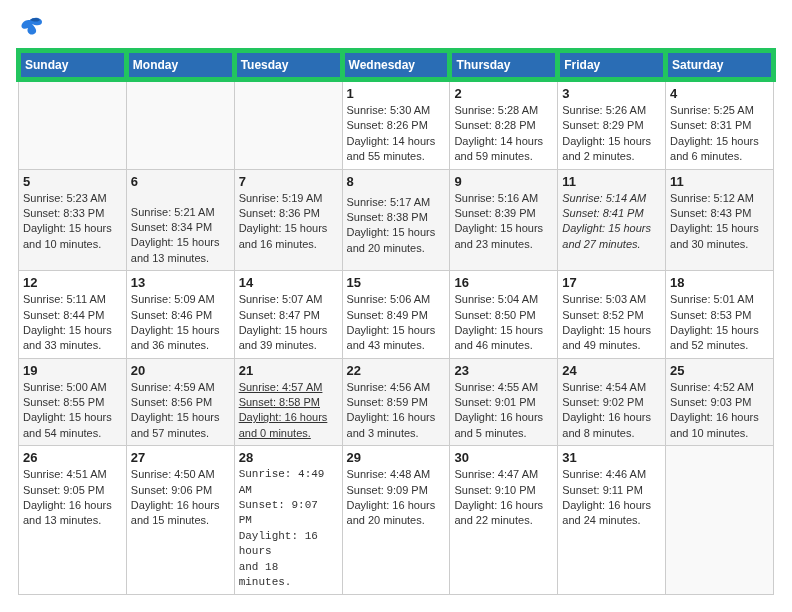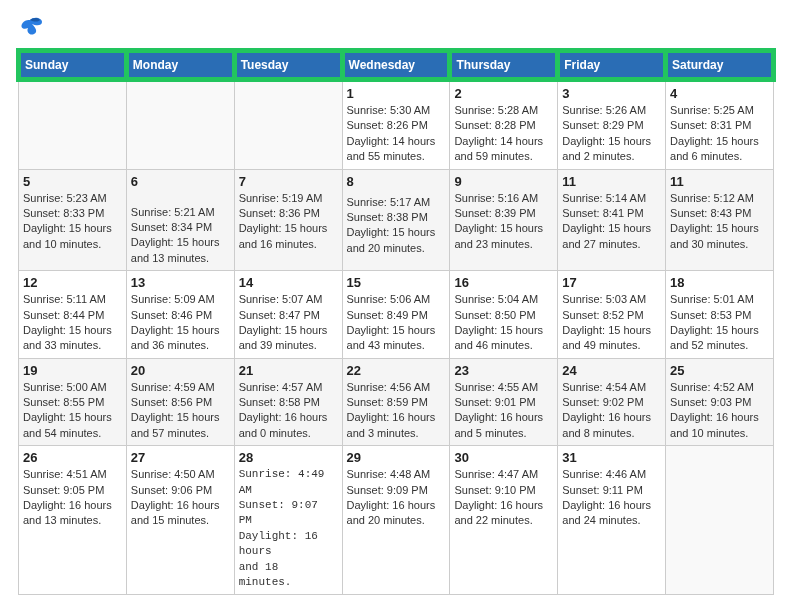--- a/index.html
+++ b/index.html
@@ -184,21 +184,21 @@
         </td>
         <td>
           <div class="day-number">9</div>
           <div class="day-info" style="white-space: pre-line;">Sunrise: 5:16 AM
 Sunset: 8:39 PM
 Daylight: 15 hours
 and 23 minutes.</div>
         </td>
         <td>
           <div class="day-number">11</div>
-          <div class="day-info" style="white-space: pre-line;">Sunrise: 5:14 AM
+          <div class="day-info" style="white-space: pre-line; font-style: italic;">Sunrise: 5:14 AM
 Sunset: 8:41 PM
 Daylight: 15 hours
 and 27 minutes.</div>
         </td>
         <td>
           <div class="day-number">11</div>
           <div class="day-info" style="white-space: pre-line;">Sunrise: 5:12 AM
 Sunset: 8:43 PM
 Daylight: 15 hours
 and 30 minutes.</div>
@@ -265,21 +265,21 @@
         </td>
         <td>
           <div class="day-number">20</div>
           <div class="day-info" style="white-space: pre-line;">Sunrise: 4:59 AM
 Sunset: 8:56 PM
 Daylight: 15 hours
 and 57 minutes.</div>
         </td>
         <td>
           <div class="day-number">21</div>
-          <div class="day-info" style="white-space: pre-line;">Sunrise: 4:57 AM
+          <div class="day-info" style="white-space: pre-line; text-decoration: underline;">Sunrise: 4:57 AM
 Sunset: 8:58 PM
 Daylight: 16 hours
 and 0 minutes.</div>
         </td>
         <td>
           <div class="day-number">22</div>
           <div class="day-info" style="white-space: pre-line;">Sunrise: 4:56 AM
 Sunset: 8:59 PM
 Daylight: 16 hours
 and 3 minutes.</div>

